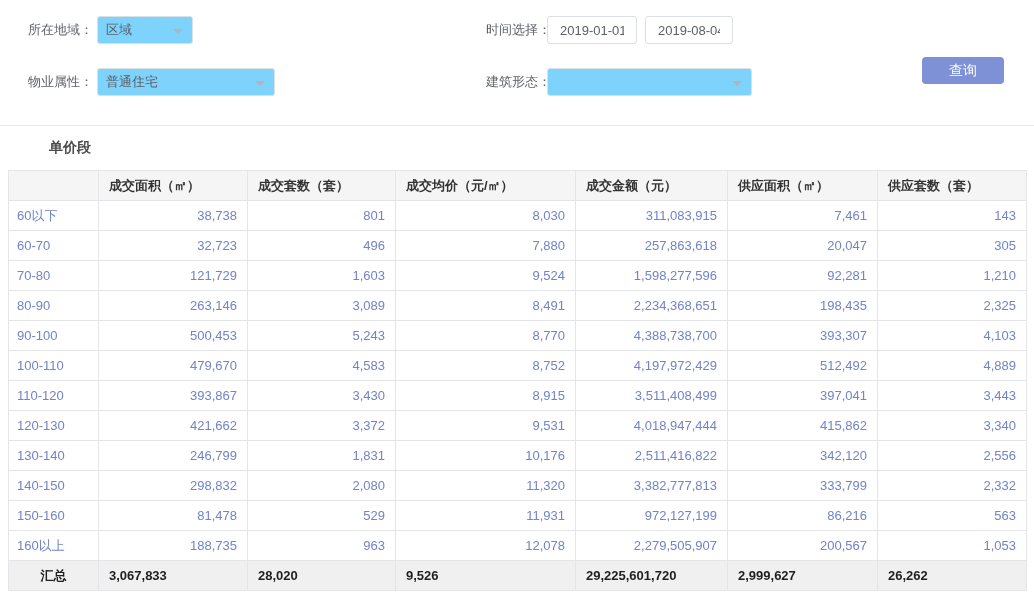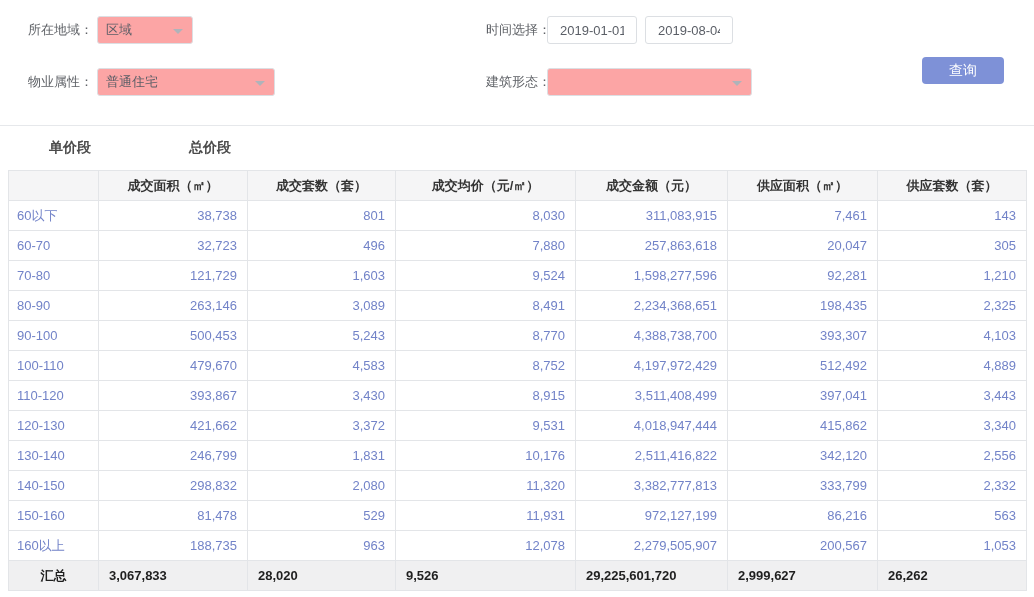--- a/index.html
+++ b/index.html
@@ -17,21 +17,21 @@
     font-family:"Liberation Sans","DejaVu Sans",sans-serif;
     font-size:13px;color:#333;
   }
   
   .filters{position:relative;width:1034px;height:125px;background:#fff;padding-left:48px;}
   .f-label{
     position:absolute;height:28px;line-height:28px;color:var(--label);
     font-size:13px;white-space:nowrap;
   }
   .box{
-    position:absolute;height:28px;line-height:26px;background:#fca5a5;
+    position:absolute;height:28px;line-height:26px;background:#7dd3fc;
     border:1px solid #DCDFE3;border-radius:3px;color:#5a5e66;
     font-size:13px;padding:0 8px;white-space:nowrap;overflow:hidden;
   }
   .dd{cursor:pointer;padding-right:24px;}
   .caret{
     position:absolute;right:9px;top:12px;width:0;height:0;
     border-left:5px solid transparent;border-right:5px solid transparent;
     border-top:5px solid #AFB3BA;
   }
   .date-input{
@@ -58,21 +58,21 @@
     content:"";position:absolute;left:0;top:-1px;width:133px;height:2px;
     background:var(--indicator);
   }
   
   table{
     border-collapse:collapse;table-layout:fixed;width:1018px;margin-left:8px;
     font-size:13px;
   }
   th,td{border:1px solid var(--border);height:30px;padding:0 10px;overflow:hidden;white-space:nowrap;}
   thead th{
-    background:#F5F5F6;color:#333;font-weight:700;text-align:center;font-size:13px;
+    background:#F5F5F6;color:#333;font-weight:700;text-align:left;font-size:13px;
   }
   tbody td{color:var(--data-text);text-align:right;background:#fff;}
   tbody td.cat{text-align:left;padding-left:8px;}
   tfoot td{
     background:#F0F0F1;color:#1F1F1F;font-weight:700;text-align:left;
   }
   tfoot td.cat{text-align:center;}
 </style>
 </head>
 <body>
@@ -98,21 +98,20 @@
   <div class="box dd" style="left:547px;top:68px;width:205px">
     <span></span>
     <span class="caret"></span>
   </div>
 
   <button class="btn-query">查询</button>
 </div>
 
 <div class="tabs">
     <div class="tab">单价段</div>
-    <div class="tab">总价段</div>
   </div>
 
 <table>
   <colgroup>
     <col style="width:90px">
       <col style="width:149px">
       <col style="width:148px">
     <col style="width:180px">
       <col style="width:152px">
       <col style="width:150px">

